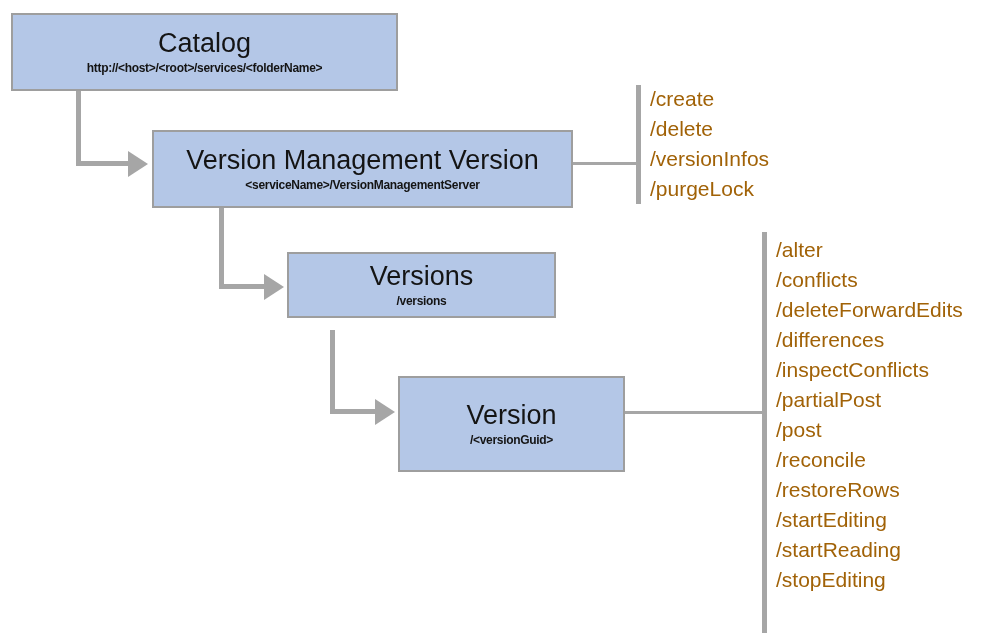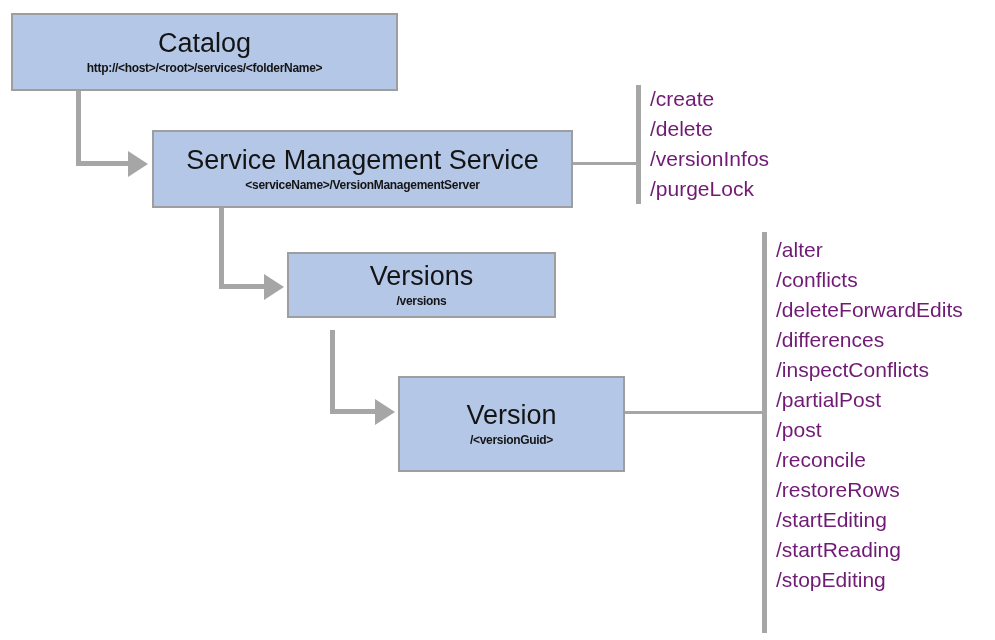--- a/index.html
+++ b/index.html
@@ -50,21 +50,21 @@
     width: 0;
     height: 0;
     border-top: 13px solid transparent;
     border-bottom: 13px solid transparent;
     border-left: 20px solid #a6a6a6;
   }
   .ops-list {
     position: absolute;
     font-size: 21px;
     line-height: 30px;
-    color: #701a75;
+    color: #a16207;
     white-space: nowrap;
   }
   .ops-item { height: 30px; }
 </style>
 </head>
 <body>
 
 <div class="canvas">
 
   <div class="conn" style="left:76px; top:91px; width:5px; height:75px;"></div>
@@ -84,21 +84,21 @@
 
   <div class="conn" style="left:625px; top:411px; width:138px; height:3px;"></div>
   <div class="conn" style="left:762px; top:232px; width:5px; height:401px;"></div>
 
   <div class="node" style="left:11px; top:13px; width:387px; height:78px;">
     <div class="node-title">Catalog</div>
     <div class="node-subtitle">http://&lt;host&gt;/&lt;root&gt;/services/&lt;folderName&gt;</div>
   </div>
 
   <div class="node" style="left:152px; top:130px; width:421px; height:78px;">
-    <div class="node-title">Service Management Service</div>
+    <div class="node-title">Version Management Version</div>
     <div class="node-subtitle">&lt;serviceName&gt;/VersionManagementServer</div>
   </div>
 
   <div class="node" style="left:287px; top:252px; width:269px; height:66px;">
     <div class="node-title">Versions</div>
     <div class="node-subtitle">/versions</div>
   </div>
 
   <div class="node" style="left:398px; top:376px; width:227px; height:96px;">
     <div class="node-title">Version</div>

